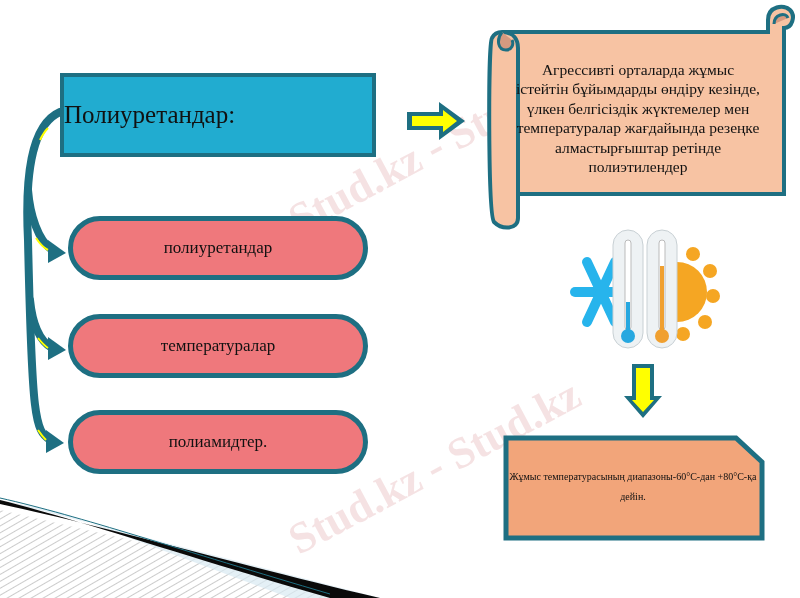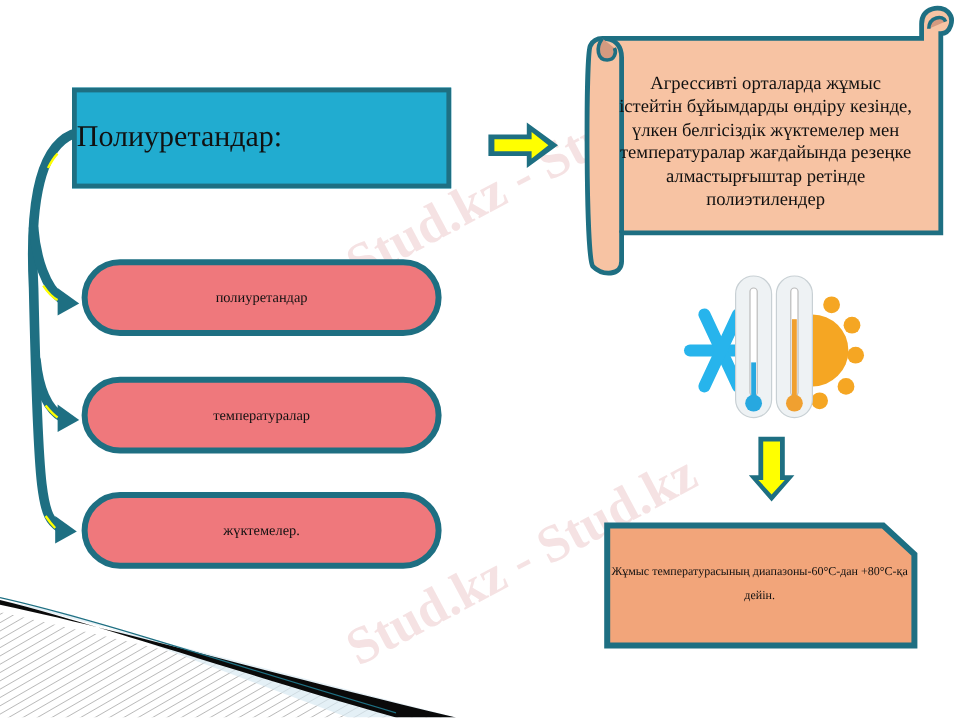--- a/index.html
+++ b/index.html
@@ -1,19 +1,19 @@
 <!DOCTYPE html>
 <html><head>
 <meta charset="utf-8">
 <style>
   html, body { margin:0; padding:0; }
   body { width:800px; height:598px; position:relative; overflow:hidden; background:#ffffff; font-family:"Liberation Serif", serif; }
   .abs { position:absolute; }
   .title-box { left:60px; top:73px; width:316px; height:84px; background:#21acd0; border:4px solid #1e6f82; border-radius:0; box-sizing:border-box; display:flex; align-items:center; font-size:25px; color:#111; }
-  .pill { left:68px; width:300px; height:64px; background:#ef787c; border:5px solid #1e6f82; border-radius:34px; box-sizing:border-box; display:flex; align-items:center; justify-content:center; font-size:12px; color:#111; }
+  .pill { left:68px; width:300px; height:64px; background:#ef787c; border:5px solid #1e6f82; border-radius:34px; box-sizing:border-box; display:flex; align-items:center; justify-content:center; font-size:17px; color:#111; }
   .scroll-text { left:514px; top:38px; width:248px; height:160px; display:flex; align-items:center; justify-content:center; text-align:center; font-size:15.5px; line-height:19.5px; color:#111; }
   .result-box { left:508px; top:438px; width:250px; height:98px; display:flex; align-items:center; justify-content:center; text-align:center; font-size:10px; line-height:20px; color:#111; }
   .watermark { color:rgba(220,150,155,0.28); font-family:"Liberation Serif", serif; font-weight:bold; font-size:44px; white-space:nowrap; transform:rotate(-28deg); transform-origin:left top; pointer-events:none; }
 </style>
 </head>
 <body>
 
 <svg class="abs" style="left:0;top:470px" width="800" height="128" viewBox="0 0 800 128">
   <defs>
     <pattern id="stripes" width="6" height="6" patternUnits="userSpaceOnUse" patternTransform="rotate(60)">
@@ -53,21 +53,21 @@
   <span>Полиуретандар:</span>
 </div>
 
 <div class="abs pill" style="top:216px">
   <span>полиуретандар</span>
 </div>
 <div class="abs pill" style="top:314px">
   <span>температуралар</span>
 </div>
 <div class="abs pill" style="top:410px">
-  <span>жүктемелер.</span>
+  <span>полиамидтер.</span>
 </div>
 
 <svg class="abs" style="left:405px;top:100px" width="62" height="42" viewBox="0 0 62 42">
   <polygon points="2,12 34,12 34,2 60,21 34,40 34,30 2,30" fill="#1e6f82"></polygon>
   <polygon points="7,16 38,16 38,10 52,21 38,32 38,26 7,26" fill="#ffff00"></polygon>
 </svg>
 
 <svg class="abs" style="left:484px;top:0" width="316" height="232" viewBox="0 0 316 232">
   <path d="M18,32 L284,32 L284,20 C284,6 300,4 306,10 C312,16 308,28 300,28 L300,194 L34,194 L34,218 C34,230 18,230 10,222 C4,214 4,44 8,38 C10,34 14,32 18,32 Z" fill="#f7c3a3" stroke="#1e6f82" stroke-width="4"></path>
   <path d="M18,32 C30,32 34,40 34,48 L34,194" fill="none" stroke="#1e6f82" stroke-width="4"></path>

